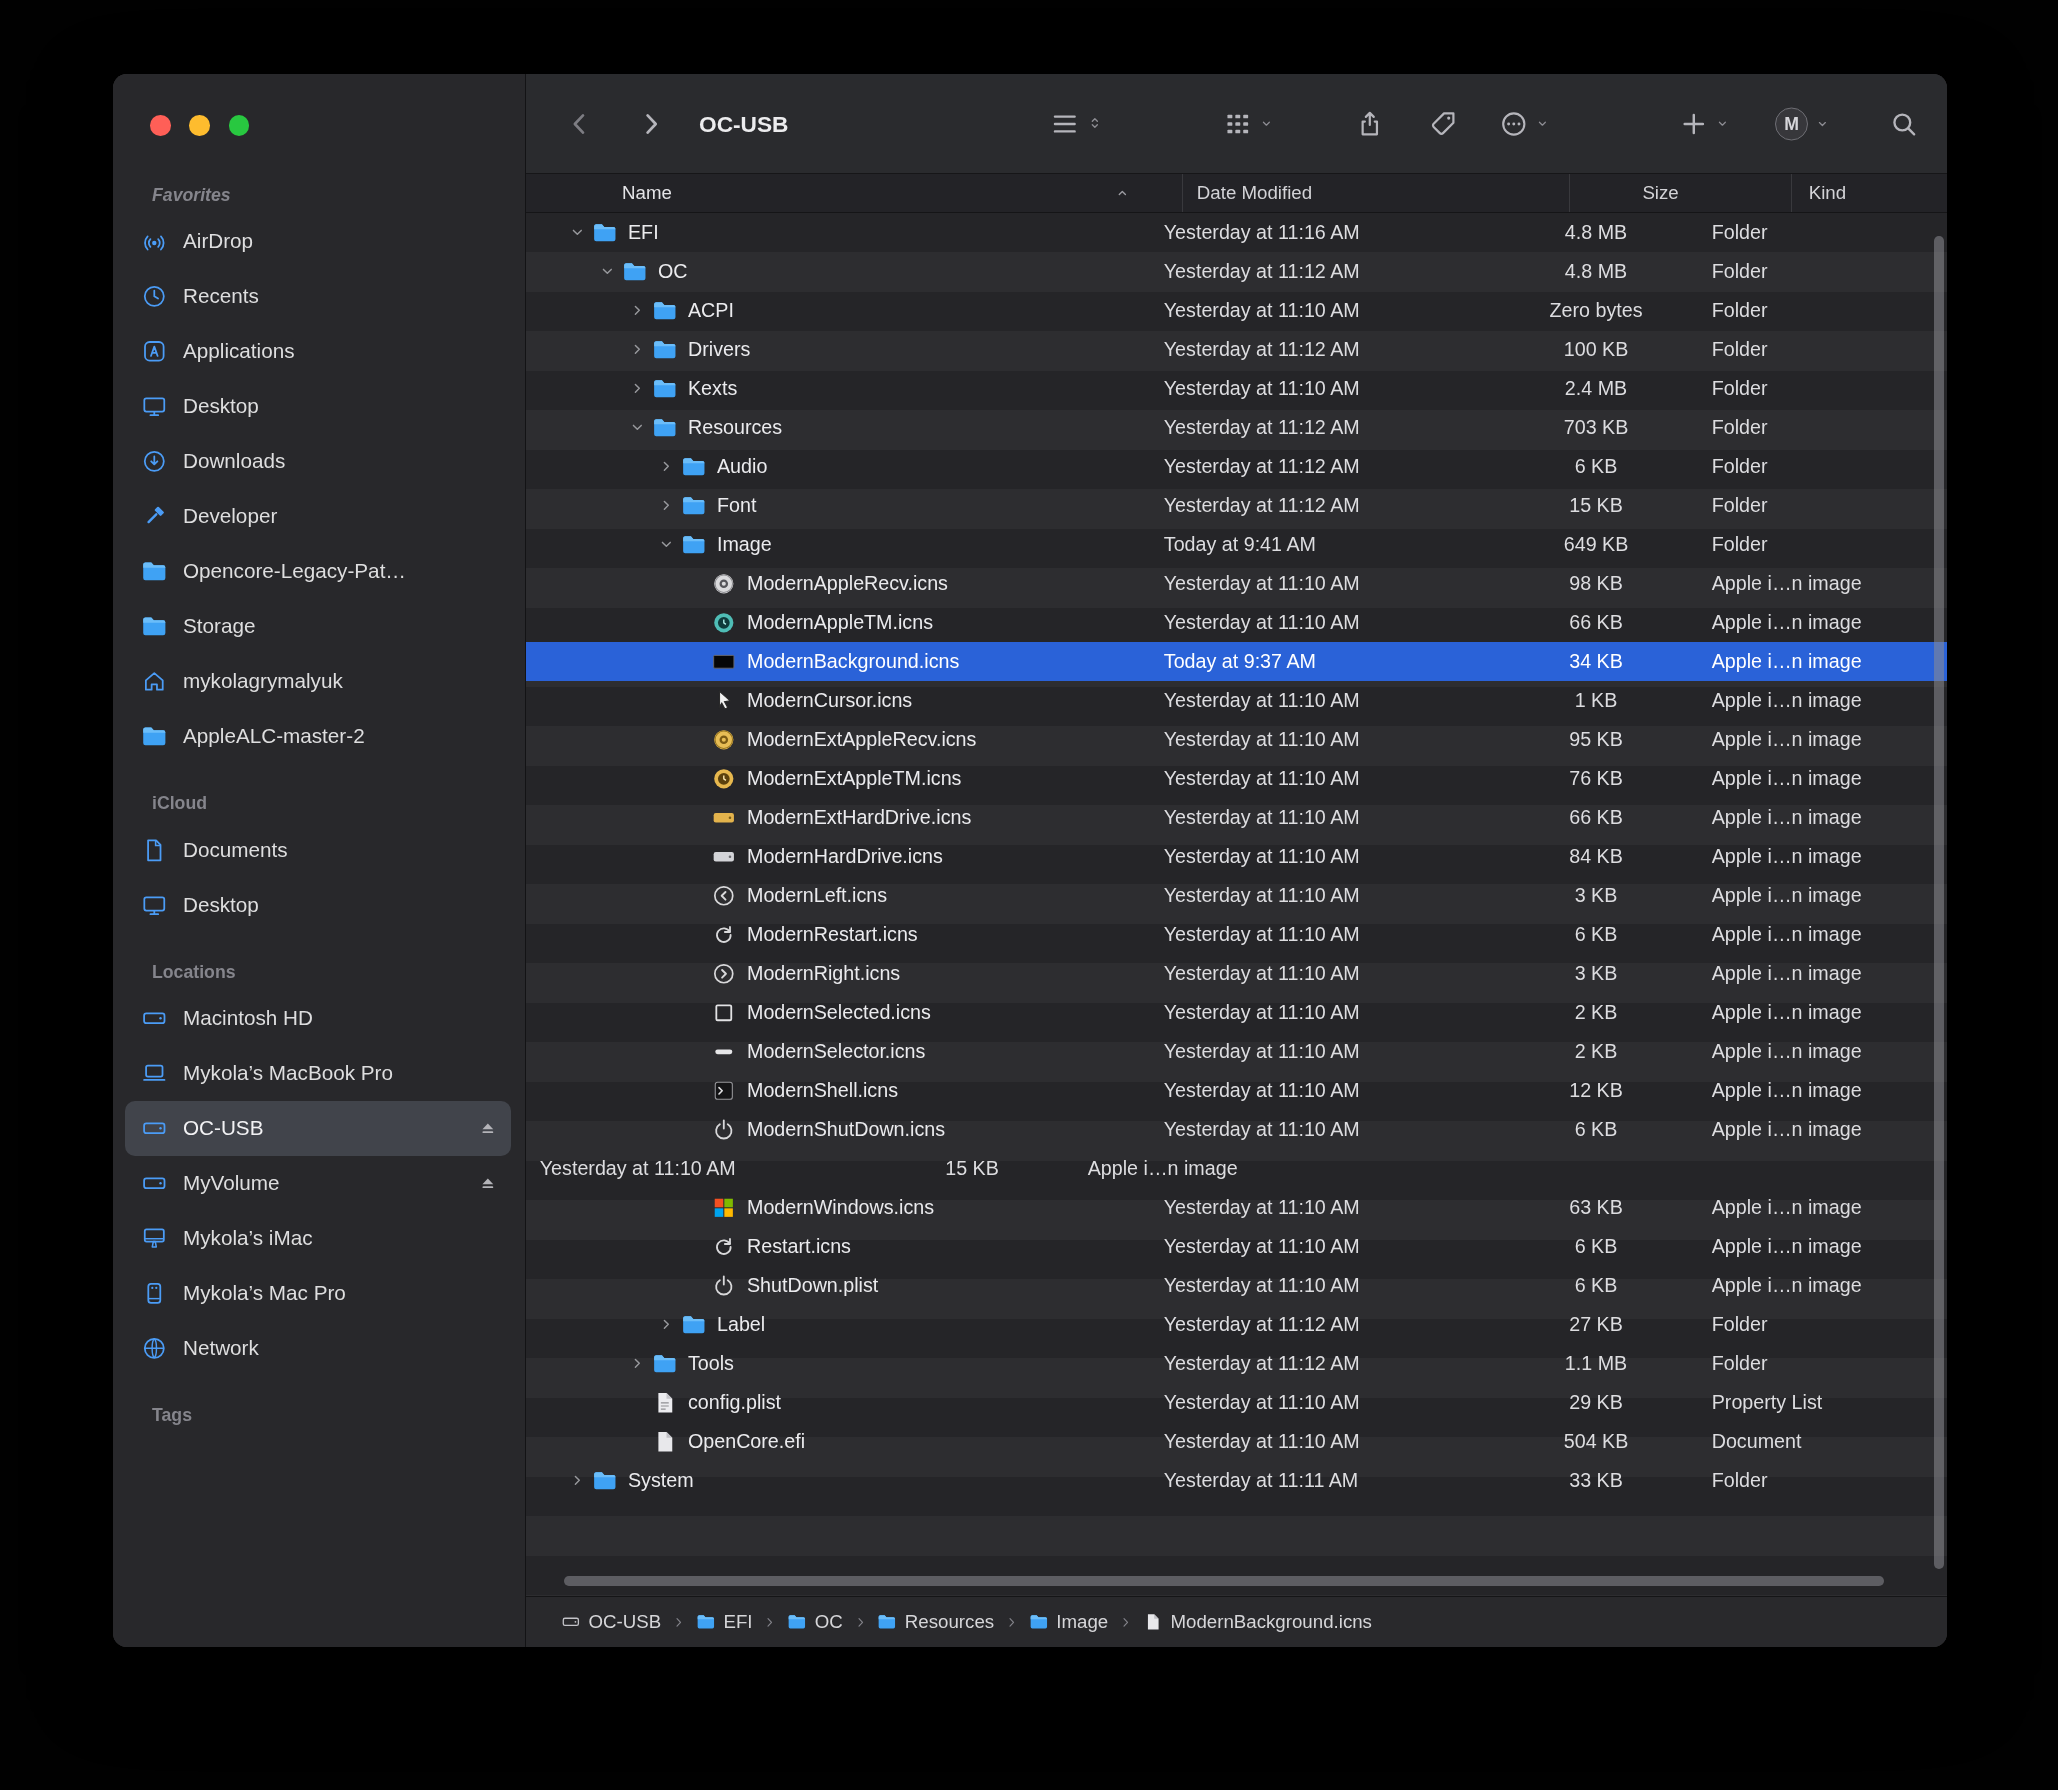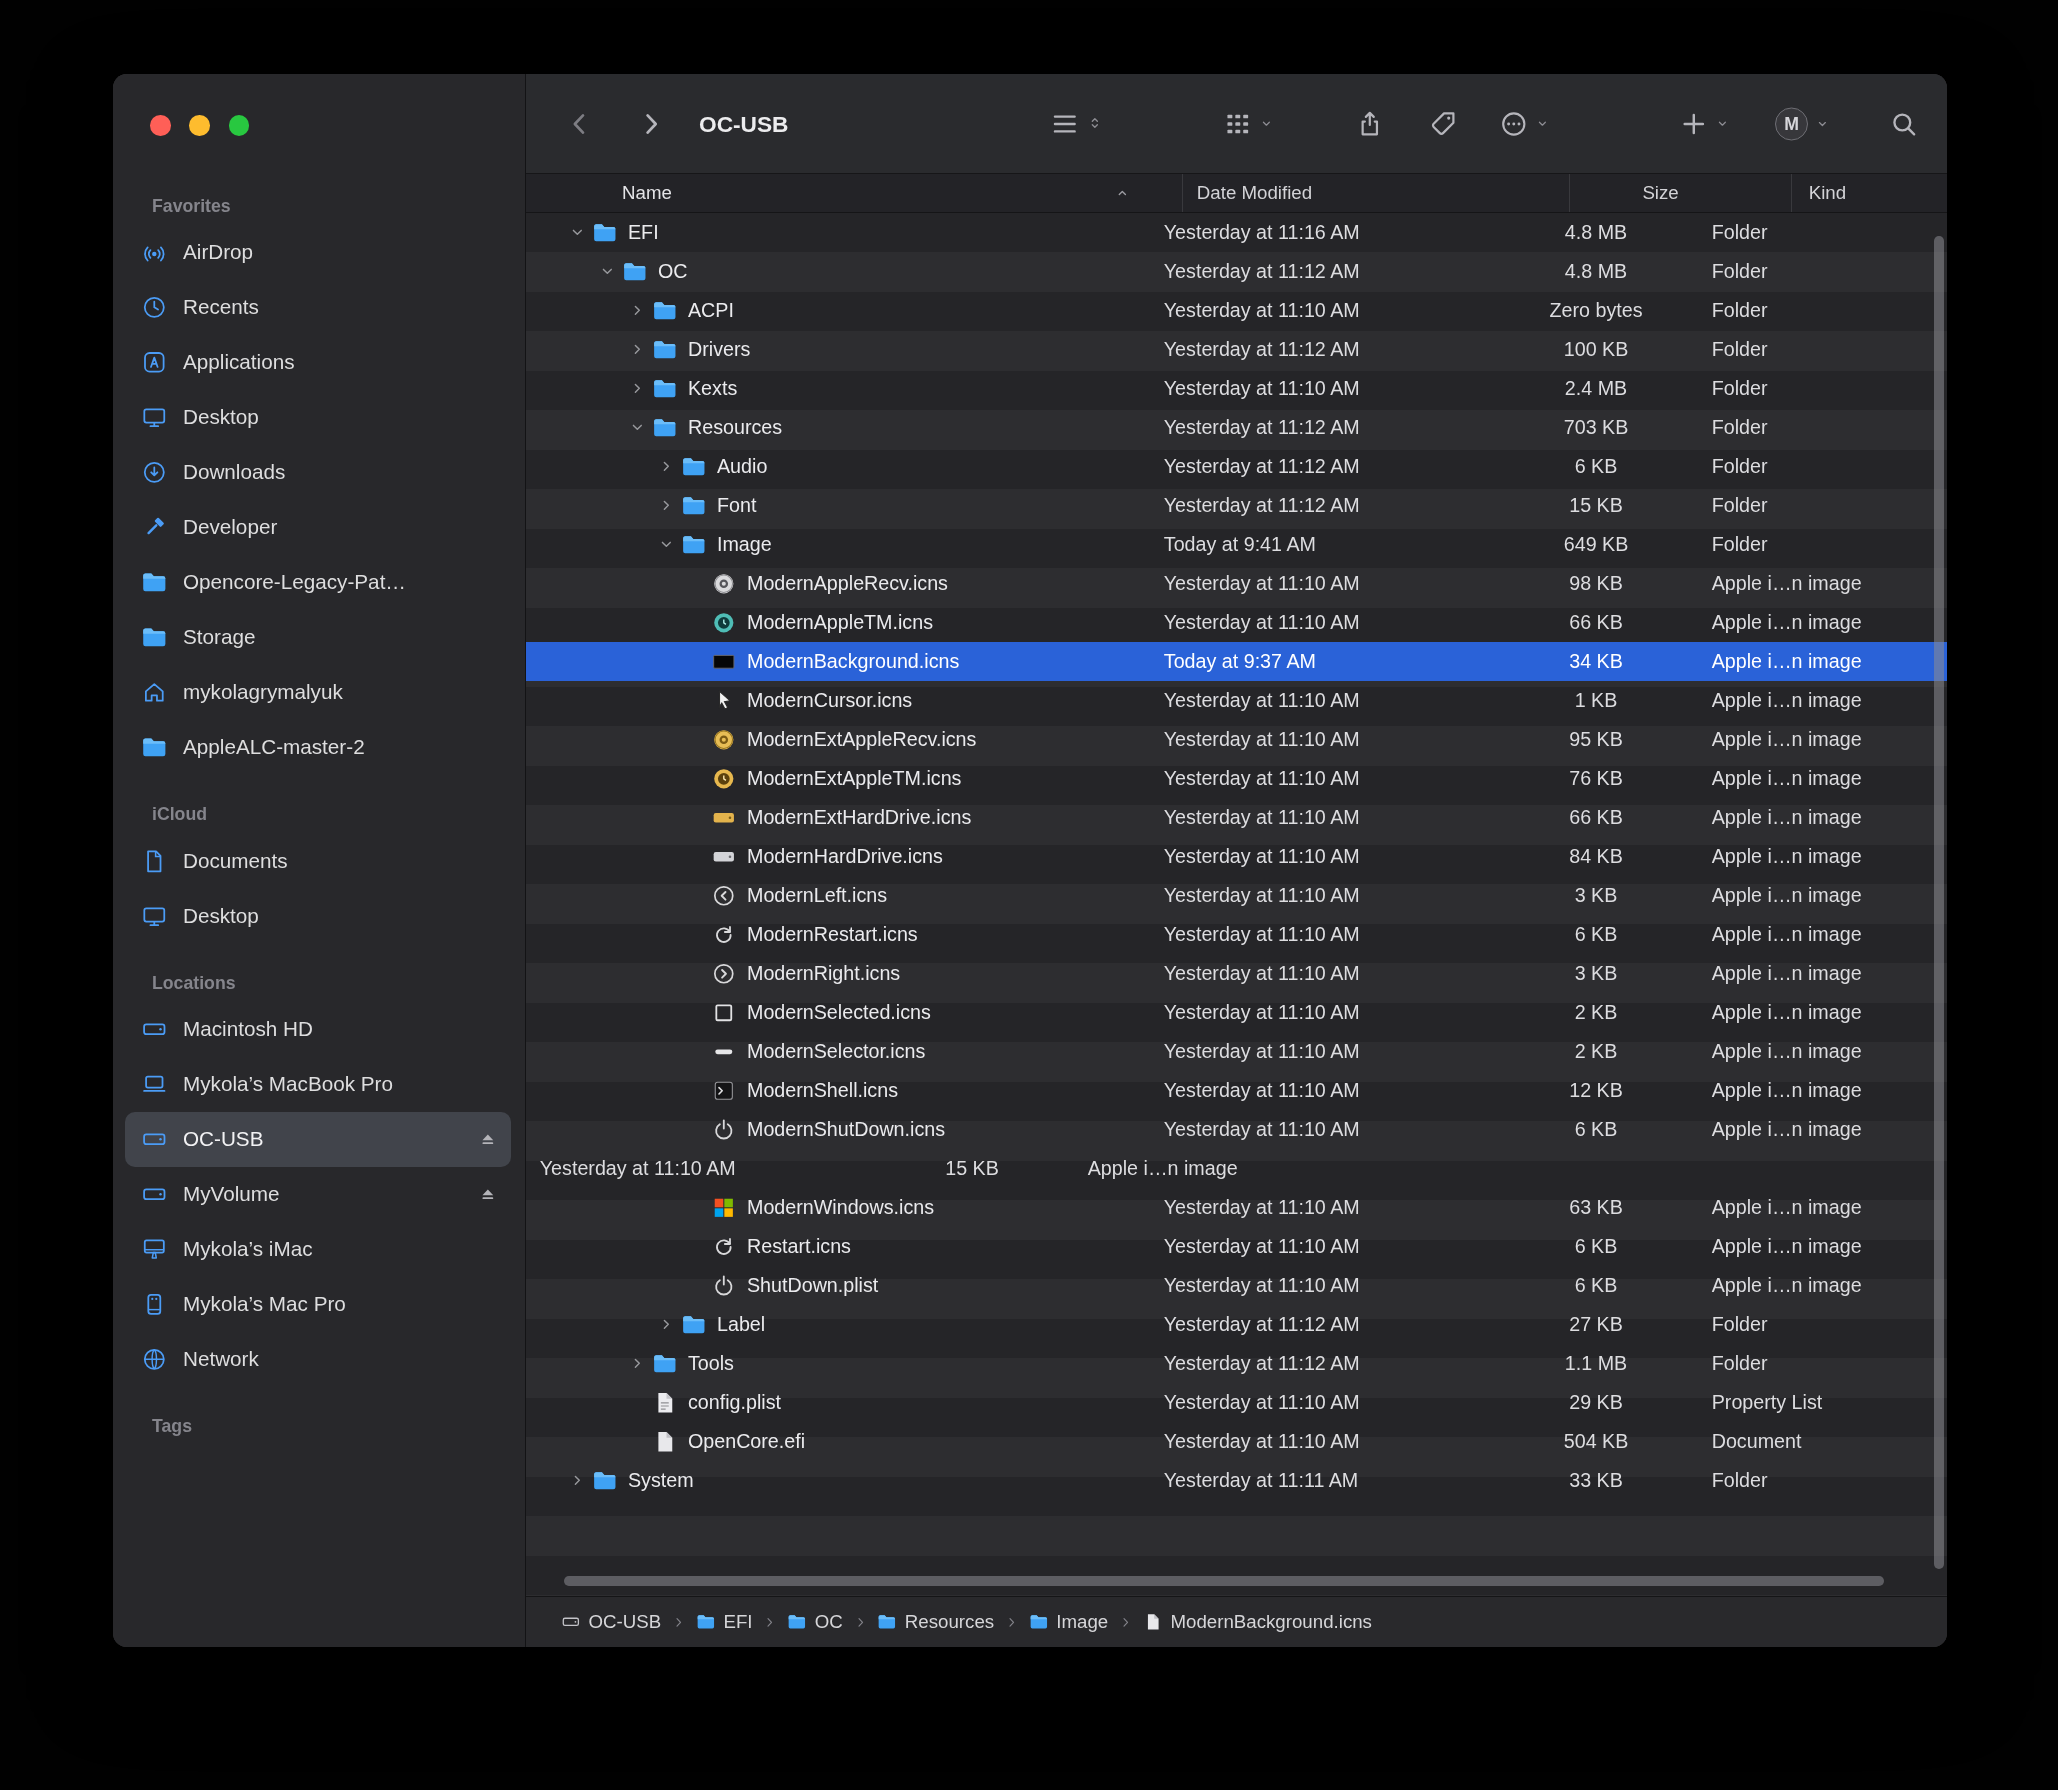--- a/index.html
+++ b/index.html
@@ -9,21 +9,21 @@
     border-radius:13.8px; overflow:hidden; display:flex; background:#232325;
     box-shadow:0 29.6px 79px rgba(0,0,0,.8), inset 0 0 0 1px rgba(255,255,255,.09); }
 
   
   .sidebar { width:413px; flex:none; background:#28282b; border-right:1px solid #131315;
     position:relative; padding-top:106px; overflow:hidden; }
   .lights { position:absolute; top:41px; left:37px; display:flex; gap:18.7px; }
   .light { width:20.7px; height:20.7px; border-radius:50%; }
   .light-close{ background:#ff5f57; } .light-min{ background:#febc2e; } .light-zoom{ background:#28c840; }
   .side-sec-title { margin:29.6px 0 7.9px 39px; font-size:17.7px; font-weight:700; color:#85858c; }
-  .side-sec-title:first-child { margin-top:16px; }
+  .side-sec-title:first-child { margin-top:5px;font-style:italic; }
   .side-item { height:55px; display:flex; align-items:center; gap:15.8px; margin:0 13.8px 0 11.8px;
     padding-left:15.8px; border-radius:9.9px; font-size:20.7px; color:#dededf; }
   .side-item.selected { background:#41444b; color:#f2f2f4; }
   .side-ic { color:#4b9cf6; }
   .side-label { white-space:nowrap; overflow:hidden; text-overflow:ellipsis; flex:1; }
   .eject { color:#b4b4b9; margin-right:13.8px; }
 
   
   .main { flex:1; display:flex; flex-direction:column; min-width:0; }
   .toolbar { height:100px; flex:none; position:relative; background:#2a2b2e; border-bottom:1px solid #161618; }

